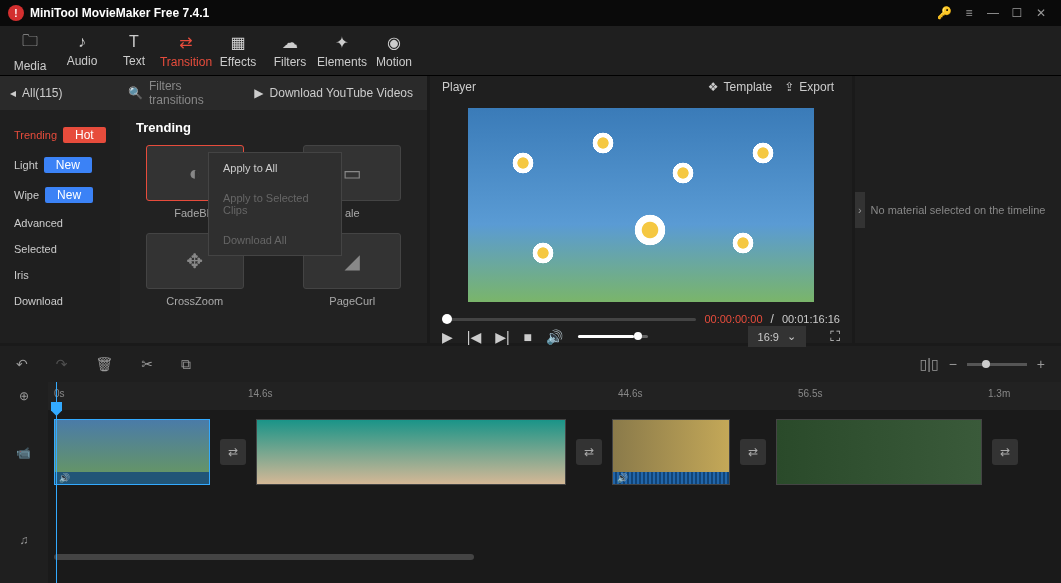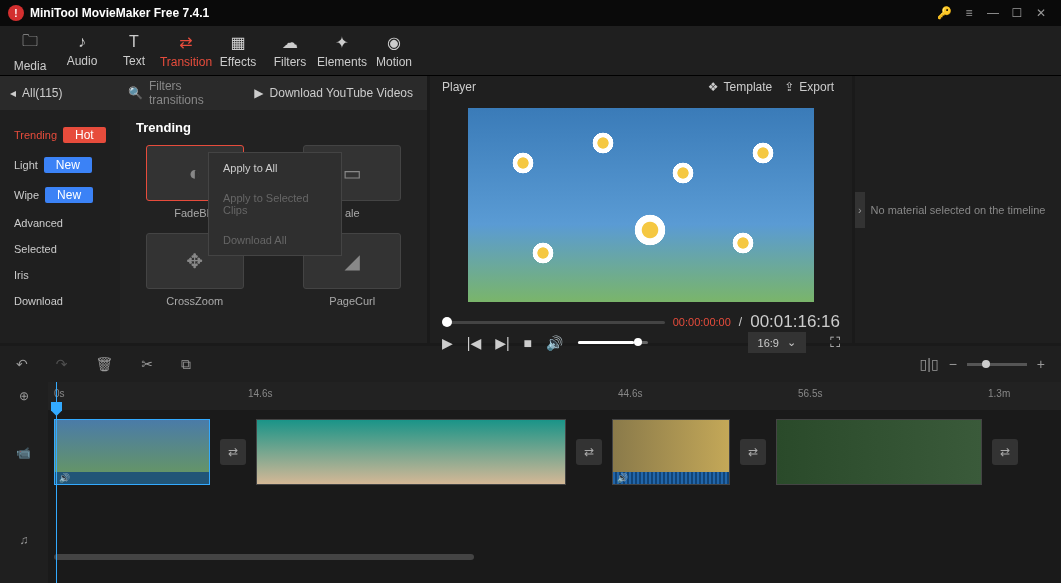--- a/index.html
+++ b/index.html
@@ -41,21 +41,21 @@
 .player-head{height:34px;display:flex;align-items:center;padding:0 12px;}
 .player-title{flex:1;color:#ccc}
 .hbtn{display:flex;align-items:center;gap:5px;color:#ccc;cursor:pointer;padding:4px 6px}
 .video-area{flex:1;display:flex;align-items:center;justify-content:center;padding:10px}
 .video-frame{width:346px;height:194px;background:linear-gradient(180deg,#3a7bb8 0%,#5a9bd4 60%,#7ab56a 100%);position:relative;overflow:hidden}
 .flower{position:absolute;width:30px;height:30px;background:radial-gradient(circle,#f5c842 25%,#fff 28%,#fff 48%,transparent 50%);border-radius:50%}
 .seek{display:flex;align-items:center;padding:0 12px;gap:8px;height:20px}
 .seek-bar{flex:1;height:3px;background:#444;border-radius:2px;position:relative}
 .seek-dot{position:absolute;left:0;top:-4px;width:10px;height:10px;background:#fff;border-radius:50%}
 .tc-cur{color:#e74c3c;font-size:11px}
-.tc-dur{color:#ccc;font-size:17px}
+.tc-dur{color:#ccc;font-size:11px}
 .controls{height:40px;display:flex;align-items:center;padding:0 12px;gap:14px}
 .ctrl-btn{color:#ccc;cursor:pointer;font-size:14px}
 .vol-bar{width:70px;height:3px;background:#666;border-radius:2px;position:relative}
 .vol-fill{position:absolute;left:0;top:0;height:100%;width:80%;background:#fff;border-radius:2px}
 .vol-dot{position:absolute;left:80%;top:-3px;width:8px;height:8px;background:#fff;border-radius:50%}
 .aspect{margin-left:auto;background:#333;padding:4px 10px;display:flex;align-items:center;gap:8px;font-size:11px;color:#ccc}
 .right-panel{flex:1;background:#1f1f1f;margin-left:3px;display:flex;align-items:center;justify-content:center;position:relative;color:#888;font-size:11px}
 .rp-chev{position:absolute;left:0;top:50%;transform:translateY(-50%);background:#333;padding:12px 3px;color:#999}
 .tl-tools{height:36px;background:#1f1f1f;display:flex;align-items:center;padding:0 16px;gap:28px;margin-top:3px}
 .tl-tool{color:#999;cursor:pointer;font-size:14px}

